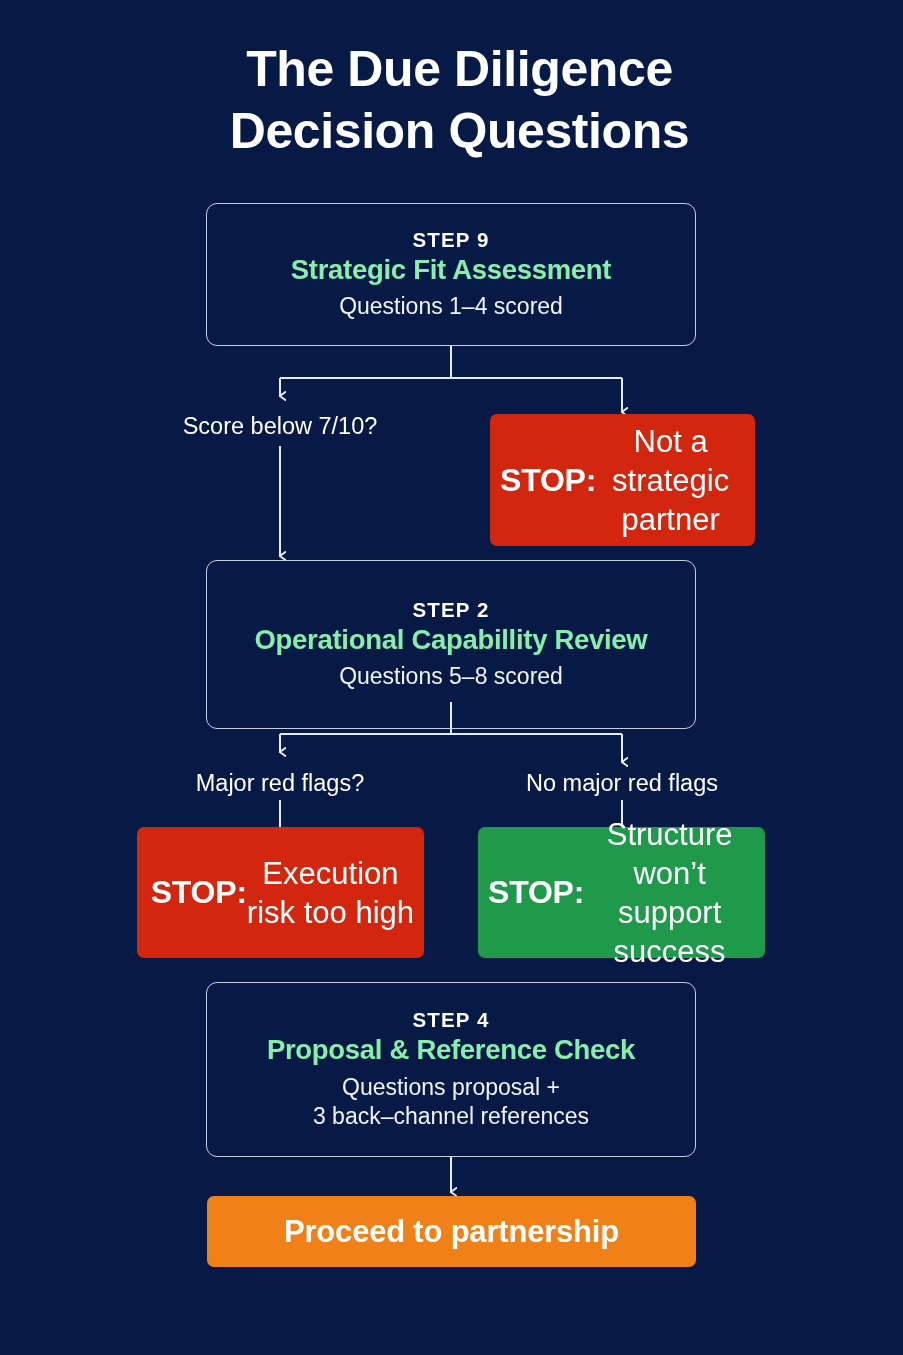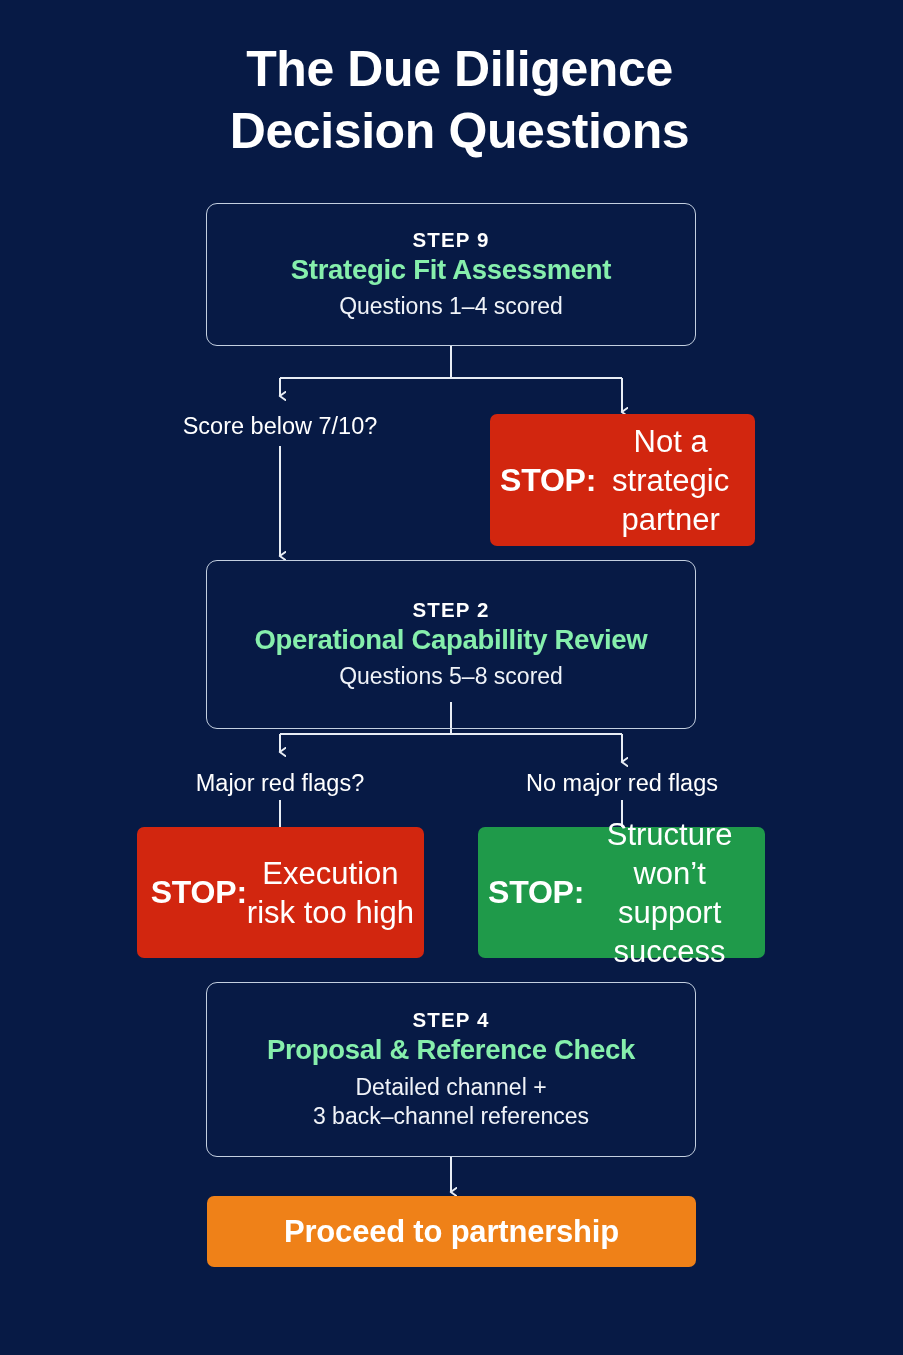--- a/index.html
+++ b/index.html
@@ -210,21 +210,21 @@
     <div class="outcome-body">
       <span>Structure won’t</span>
       <span class="l2">support success</span>
     </div>
   </div>
 
   <div class="step-box" style="left:206px; top:982px; width:490px; height:175px;">
     <div class="step-kicker">STEP 4</div>
     <div class="step-title">Proposal &amp; Reference Check</div>
     <div class="step-sub">
-      <span>Detailed channel +</span>
+      <span>Questions proposal +</span>
       <span class="l2">3 back–channel references</span>
     </div>
   </div>
 
   <div class="final-box" style="left:207px; top:1196px; width:489px; height:71px; background:#ef8118;">
     <span class="final-label">Proceed to partnership</span>
   </div>
 
 </div>
 

